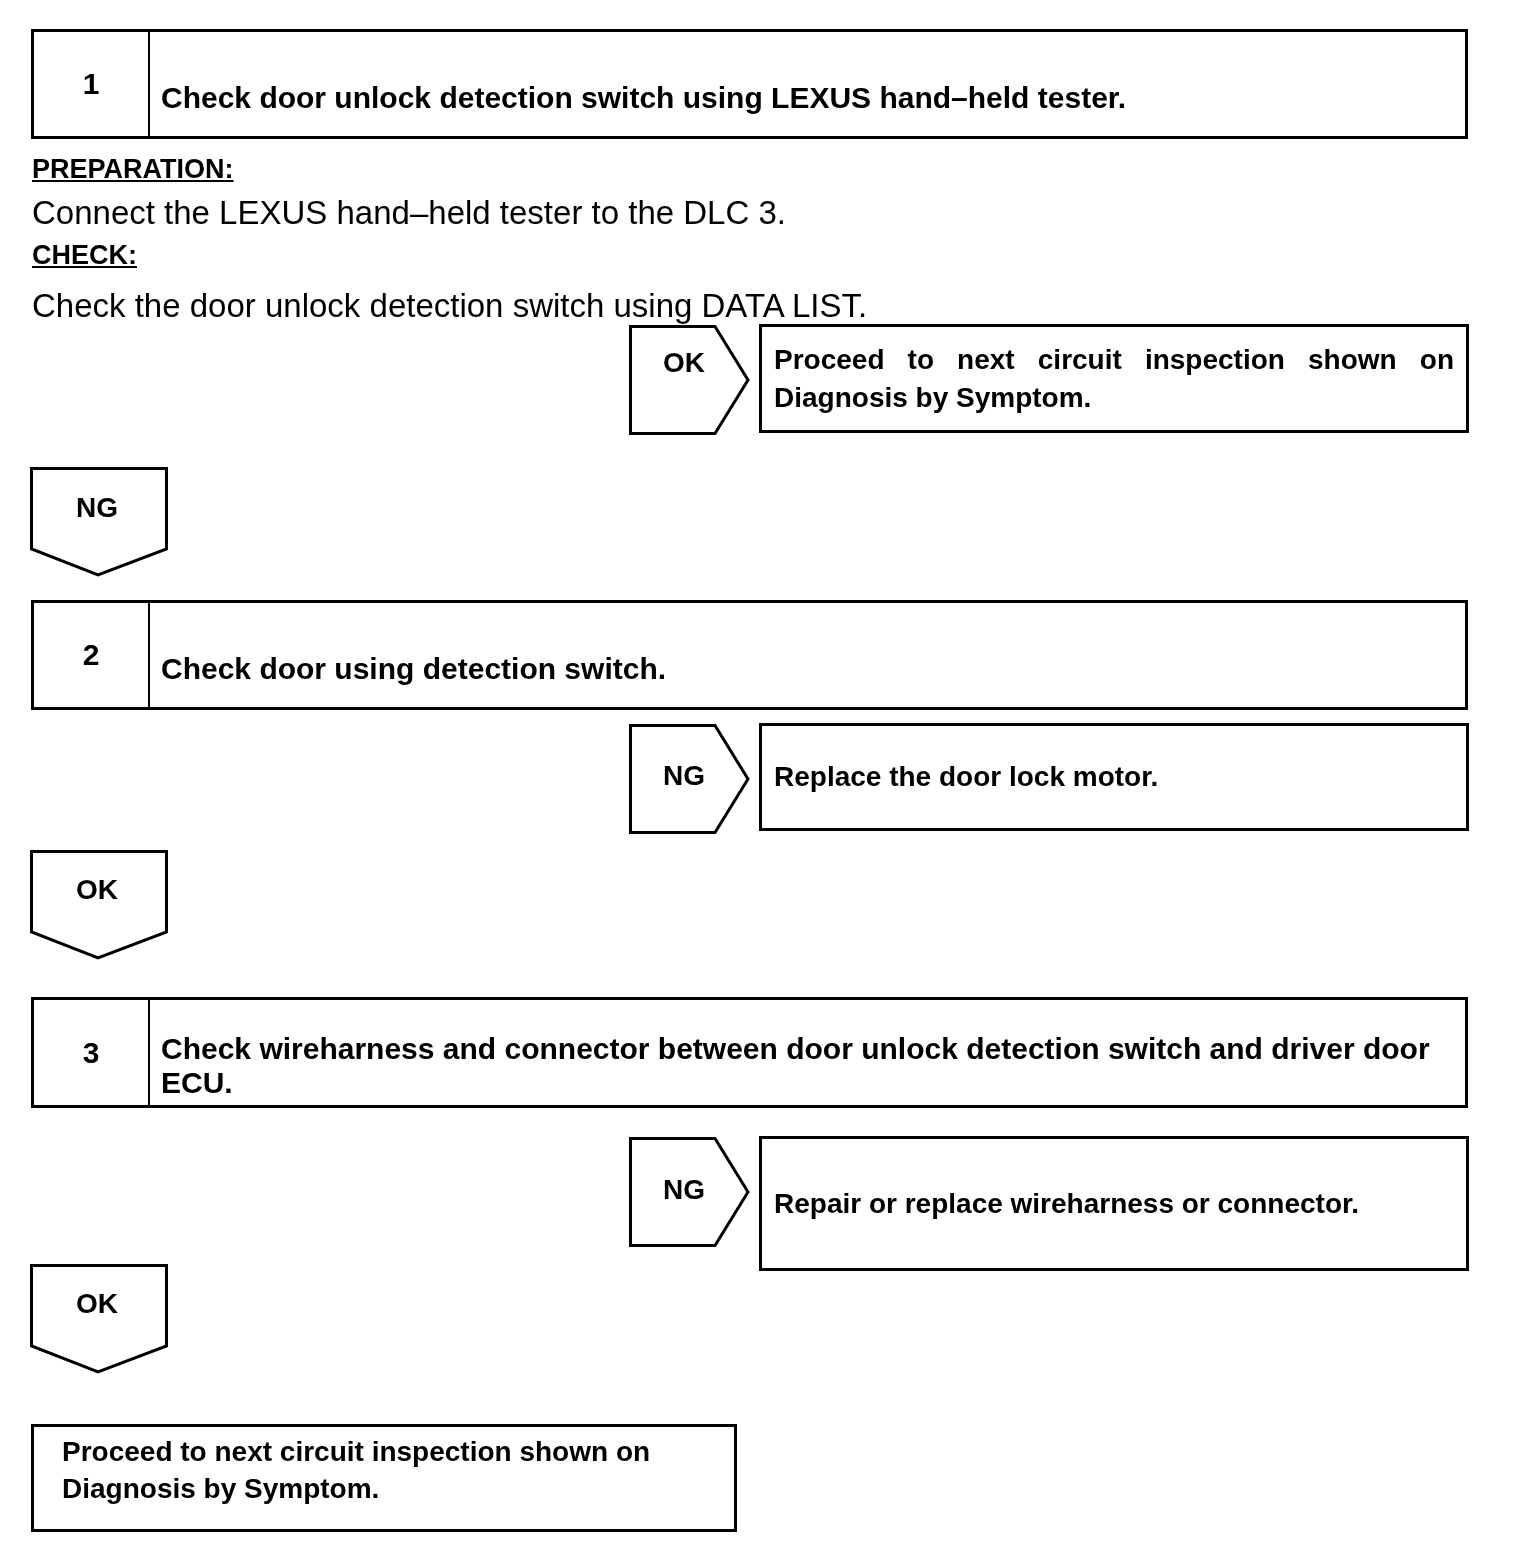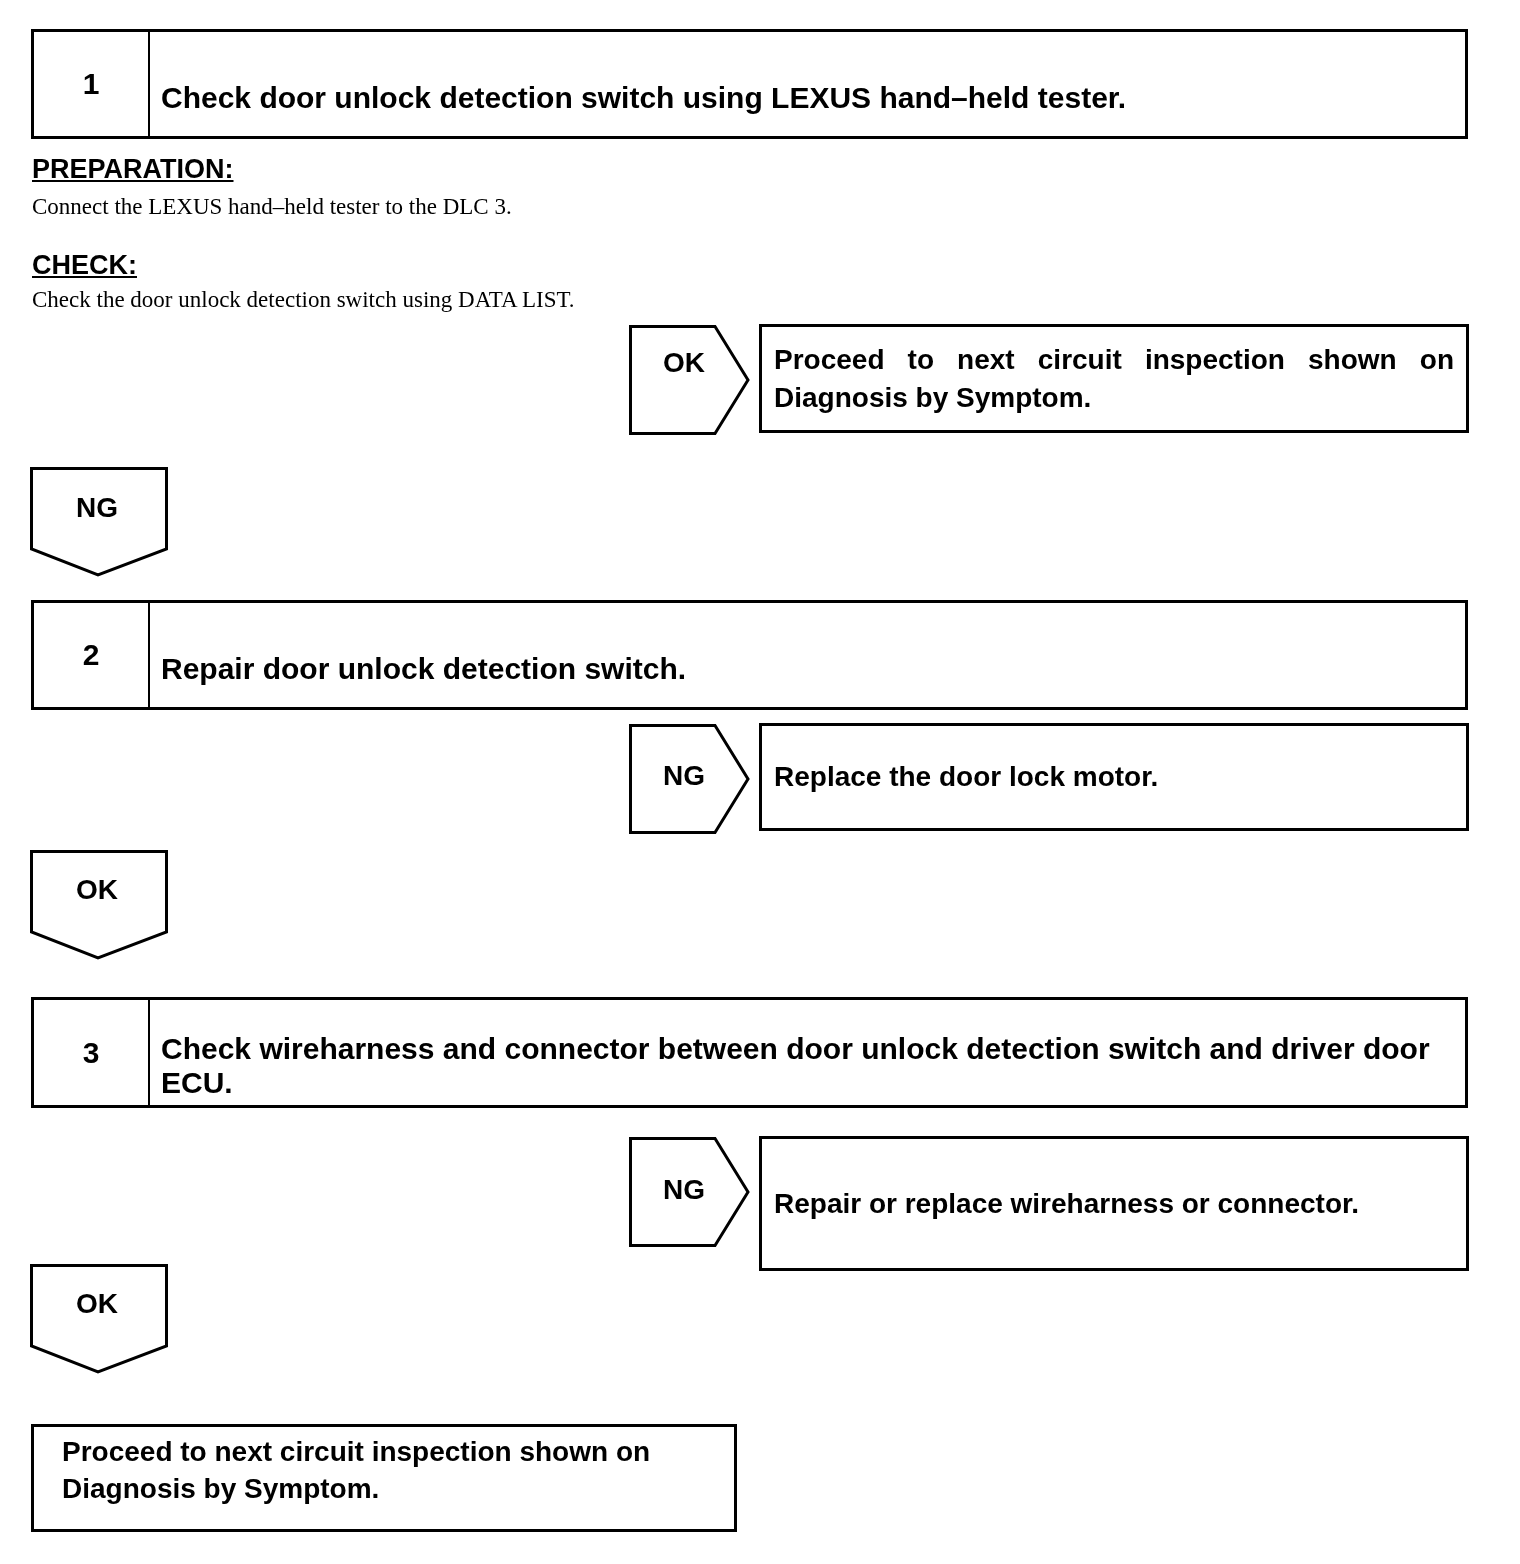--- a/index.html
+++ b/index.html
@@ -5,60 +5,60 @@
   html, body { margin: 0; padding: 0; background: #ffffff; }
   body { width: 1520px; height: 1564px; position: relative; overflow: hidden;
          font-family: "Liberation Sans", sans-serif; color: #000; }
   .abs { position: absolute; }
   .step-box { position: absolute; left: 31px; width: 1437px; border: 3px solid #000; box-sizing: border-box; background: #fff; }
   .step-num { position: absolute; left: 0; top: 0; bottom: 0; width: 114px; border-right: 2px solid #000;
               display: flex; align-items: center; justify-content: center; font-weight: bold; font-size: 30px; }
   .step-title { position: absolute; left: 127px; right: 12px; top: 0; bottom: 0; display: flex; align-items: center;
                 font-weight: bold; font-size: 30px; line-height: 34px; margin-top: 27px; }
   .label { font-weight: bold; font-size: 27px; text-decoration: underline; }
-  .body-text { font-size: 23px; font-family: Liberation Serif, serif; }
+  .body-text { font-size: 33px; }
   .result-box { position: absolute; left: 759px; width: 710px; border: 3px solid #000; box-sizing: border-box; background:#fff;
                 display: flex; align-items: center; padding: 0 12px; font-weight: bold; font-size: 28px; line-height: 38px; }
   .justify { text-align: justify; text-align-last: left; }
   .arrow-right { position: absolute; left: 629px; width: 122px; height: 110px; }
   .arrow-right-label { position: absolute; left: 629px; width: 110px; text-align: center; font-weight: bold; font-size: 28px; }
   .arrow-down { position: absolute; left: 30px; width: 138px; height: 112px; }
   .arrow-down-label { position: absolute; left: 30px; width: 134px; text-align: center; font-weight: bold; font-size: 28px; }
   .final-box { position: absolute; left: 31px; top: 1424px; width: 706px; height: 108px; border: 3px solid #000; box-sizing: border-box;
                padding: 6px 28px; font-weight: bold; font-size: 28px; line-height: 37px; }
 </style>
 </head>
 <body>
 
 <div class="step-box" style="top:29px;height:110px;">
   <div class="step-num">1</div>
   <div class="step-title">Check door unlock detection switch using LEXUS hand–held tester.</div>
 </div>
 
 <div class="abs label" style="left:32px;top:154px;">PREPARATION:</div>
 <div class="abs body-text" style="left:32px;top:194px;">Connect the LEXUS hand–held tester to the DLC 3.</div>
-<div class="abs label" style="left:32px;top:250px;text-decoration:underline;">CHECK:</div>
+<div class="abs label" style="left:32px;top:240px;text-decoration:underline;">CHECK:</div>
 <div class="abs body-text" style="left:32px;top:273px;margin-top:14px;">Check the door unlock detection switch using DATA LIST.</div>
 
 <svg class="arrow-right" style="top:325px;" viewBox="0 0 122 110">
   <polygon points="1.5,1.5 86,1.5 119,55 86,108.5 1.5,108.5" fill="#fff" stroke="#000" stroke-width="3"></polygon>
 </svg>
 <div class="arrow-right-label" style="top:347px;">OK</div>
 <div class="result-box justify" style="top:324px;height:109px;">
   <span>Proceed to next circuit inspection shown on Diagnosis by Symptom.</span>
 </div>
 
 <svg class="arrow-down" style="top:467px;" viewBox="0 0 138 112">
   <polygon points="1.5,1.5 136.5,1.5 136.5,82 68,108 1.5,82" fill="#fff" stroke="#000" stroke-width="3"></polygon>
 </svg>
 <div class="arrow-down-label" style="top:492px;">NG</div>
 
 <div class="step-box" style="top:600px;height:110px;">
   <div class="step-num">2</div>
-  <div class="step-title">Repair door unlock detection switch.</div>
+  <div class="step-title">Check door using detection switch.</div>
 </div>
 
 <svg class="arrow-right" style="top:724px;" viewBox="0 0 122 110">
   <polygon points="1.5,1.5 86,1.5 119,55 86,108.5 1.5,108.5" fill="#fff" stroke="#000" stroke-width="3"></polygon>
 </svg>
 <div class="arrow-right-label" style="top:760px;">NG</div>
 <div class="result-box" style="top:723px;height:108px;text-align:right;">
   <span>Replace the door lock motor.</span>
 </div>
 

